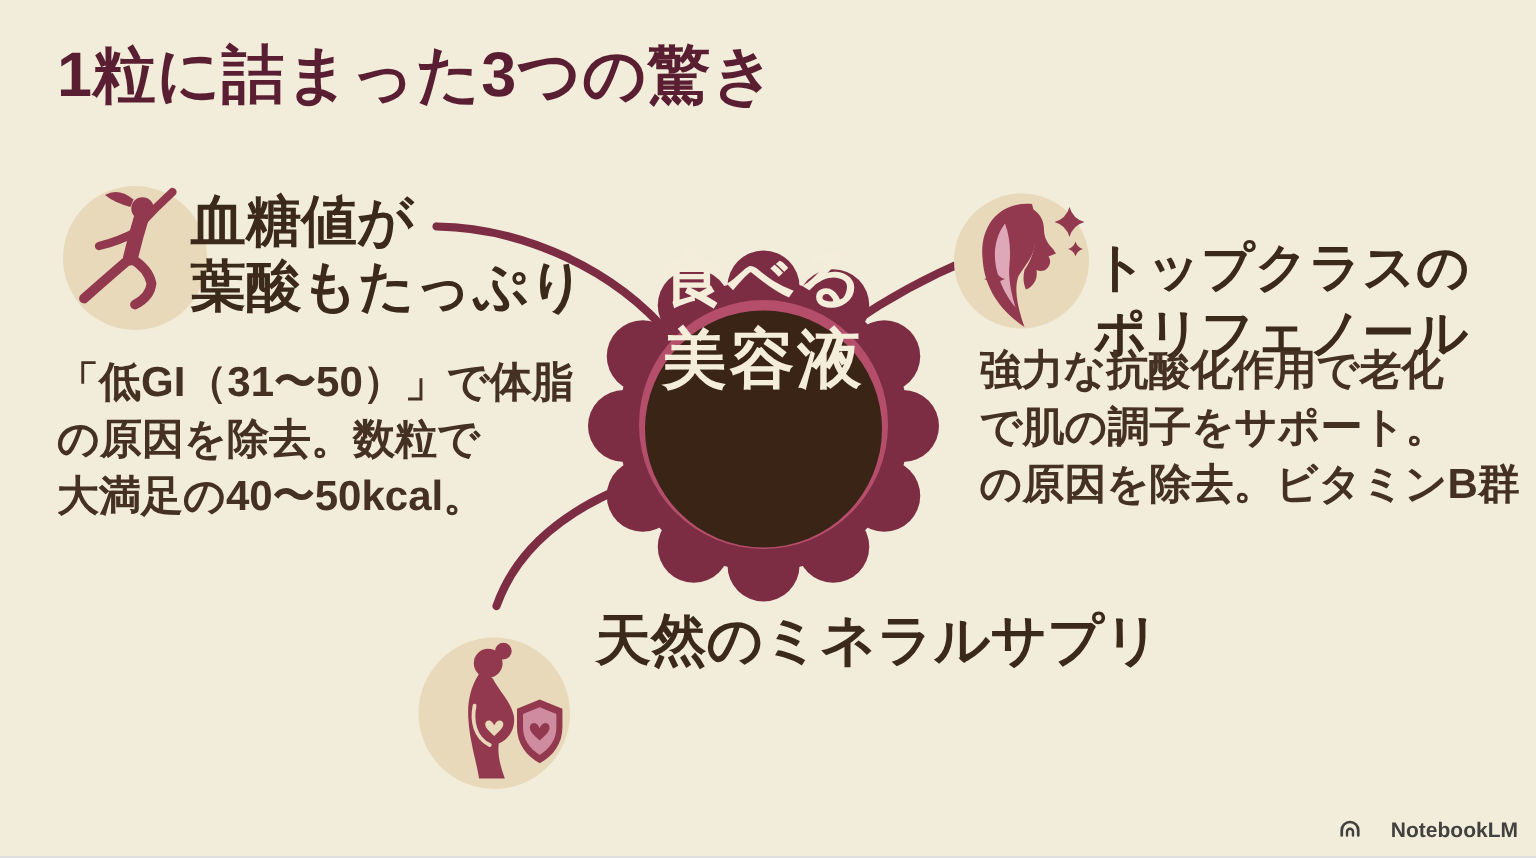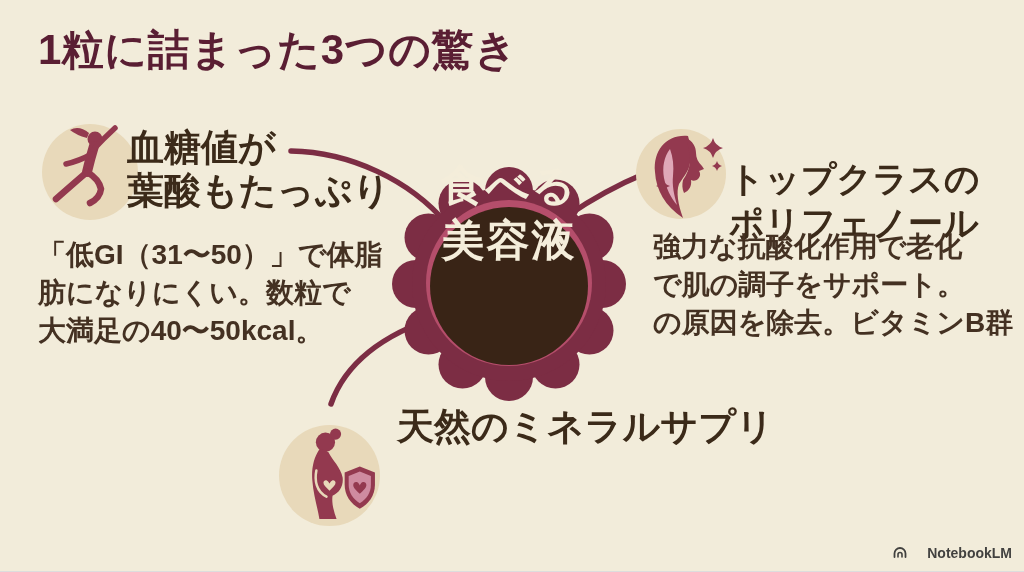--- a/index.html
+++ b/index.html
@@ -93,21 +93,21 @@
         <path d="M45,48 Q57,55 59,65 Q58,74 48,79" fill="none" stroke-width="6.5"></path>
       </g>
     </svg>
   </div>
   <div class="heading f1-heading">
     <div>血糖値が</div>
     <div>葉酸もたっぷり</div>
   </div>
   <div class="body-text f1-body">
     <div>「低GI（31〜50）」で体脂</div>
-    <div>肪になりにくい。数粒で</div>
+    <div>の原因を除去。数粒で</div>
     <div>大満足の40〜50kcal。</div>
   </div>
 
   <div class="icon-circle f2-icon">
     <svg viewBox="0 0 90 90">
       <path fill="#93394f" d="M52,7 C31,5 17,21 19,43 C20,61 29,77 47,89 C42,75 40,63 43,55 C48,47 53,42 54,34 C56,24 54,14 52,7 Z"></path>
       <path fill="#dfa8b8" d="M34,20 C28,28 26,38 28,49 C30,59 35,69 41,76 C38,66 36,56 37,47 C38,37 37,28 34,20 Z"></path>
       <path fill="#93394f" d="M50,9 C57,12 60,18 60,24 C60,29 62,33 66,37 L68,40 L63,42 C65,45 64,48 62,50 C60,52 57,52 55,51 C56,57 53,62 48,64 C46,60 46,55 47,51 C51,45 53,40 54,33 C54,25 52,16 50,9 Z"></path>
       <path fill="#93394f" d="M77,9 Q79.2,16.8 87,19 Q79.2,21.2 77,29 Q74.8,21.2 67,19 Q74.8,16.8 77,9 Z"></path>
       <path fill="#93394f" d="M81,32 Q82.1,35.9 86,37 Q82.1,38.1 81,42 Q79.9,38.1 76,37 Q79.9,35.9 81,32 Z"></path>

